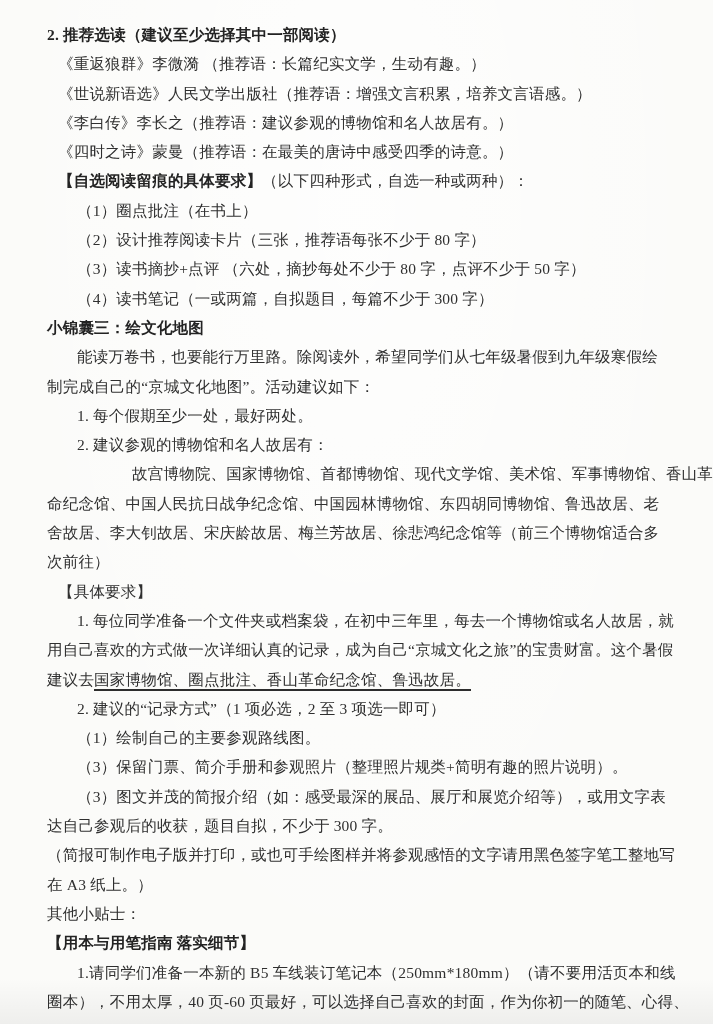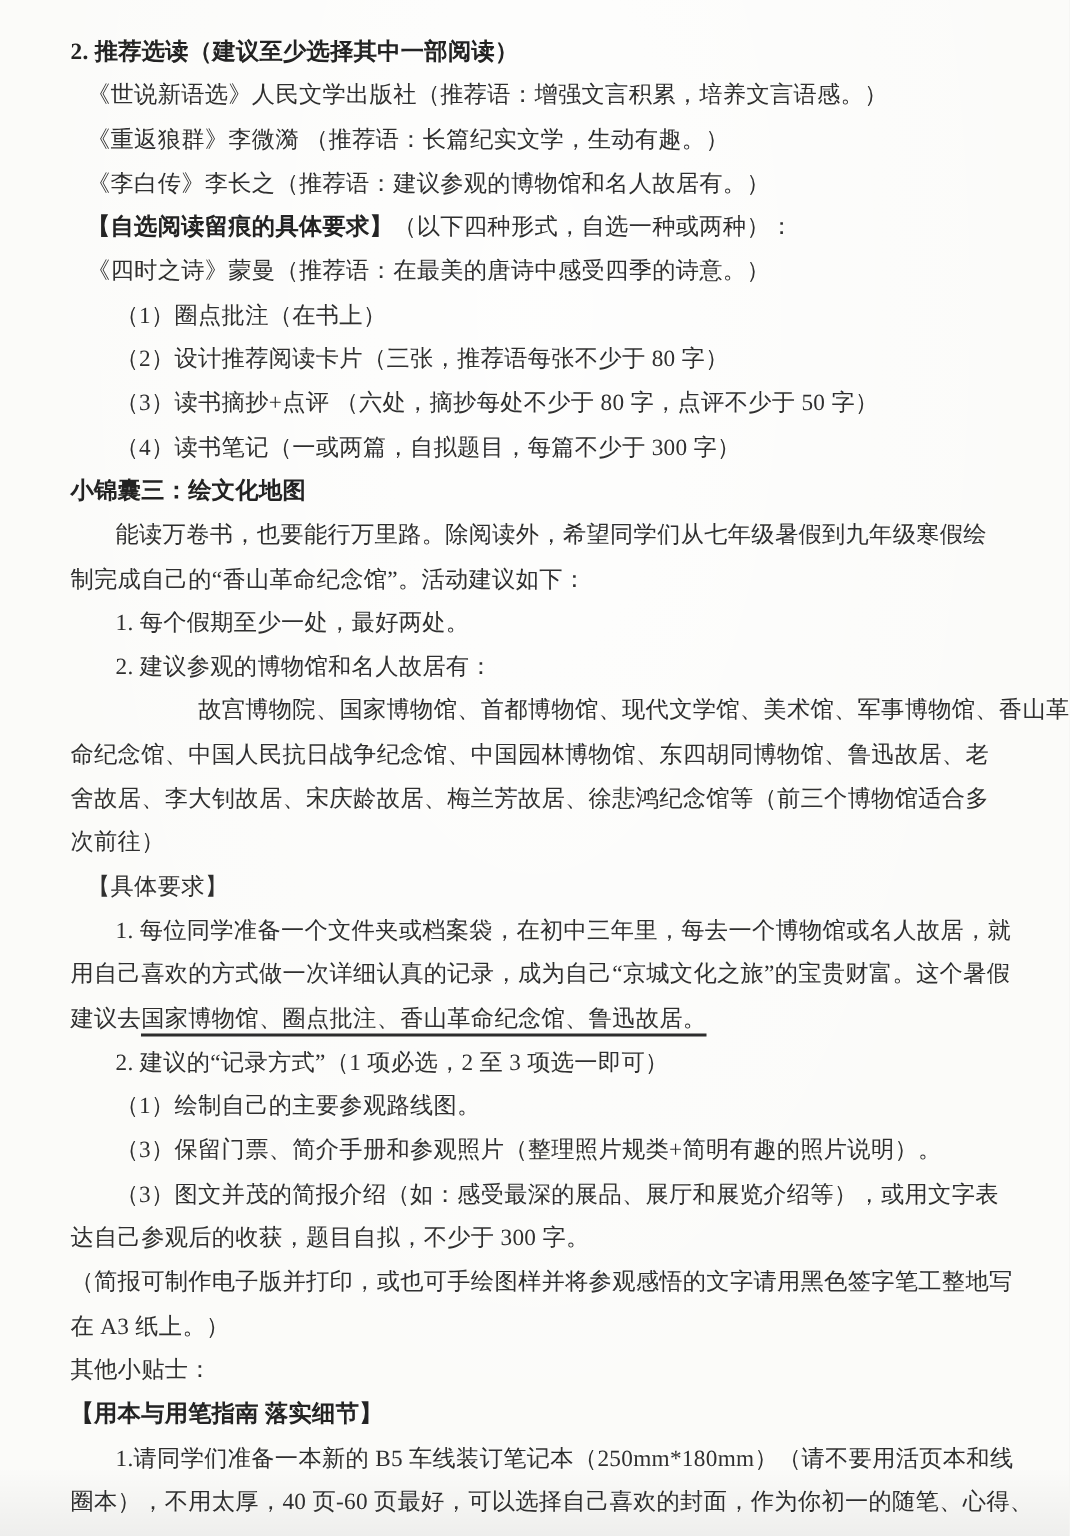--- a/index.html
+++ b/index.html
@@ -35,36 +35,36 @@
   .u{border-bottom:2px solid #2d2d2d;padding-bottom:1px;}
 </style>
 </head>
 <body>
 
 <div class="page">
   <div class="doc">
 
     <div class="ln ia b">2. 推荐选读（建议至少选择其中一部阅读）</div>
 
+    <div class="ln ib">《重返狼群》李微漪 （推荐语：长篇纪实文学，生动有趣。）</div>
     <div class="ln ib">《世说新语选》人民文学出版社（推荐语：增强文言积累，培养文言语感。）</div>
-    <div class="ln ib">《重返狼群》李微漪 （推荐语：长篇纪实文学，生动有趣。）</div>
     <div class="ln ib">《李白传》李长之（推荐语：建议参观的博物馆和名人故居有。）</div>
+    <div class="ln ib">《四时之诗》蒙曼（推荐语：在最美的唐诗中感受四季的诗意。）</div>
+
     <div class="ln ib"><span class="b">【自选阅读留痕的具体要求】</span><span>（以下四种形式，自选一种或两种）：</span></div>
-
-    <div class="ln ib">《四时之诗》蒙曼（推荐语：在最美的唐诗中感受四季的诗意。）</div>
 
     <div class="ln ic">（1）圈点批注（在书上）</div>
     <div class="ln ic">（2）设计推荐阅读卡片（三张，推荐语每张不少于 80 字）</div>
     <div class="ln ic">（3）读书摘抄+点评 （六处，摘抄每处不少于 80 字，点评不少于 50 字）</div>
     <div class="ln ic">（4）读书笔记（一或两篇，自拟题目，每篇不少于 300 字）</div>
 
     <div class="ln ia b">小锦囊三：绘文化地图</div>
 
     <div class="ln ic">能读万卷书，也要能行万里路。除阅读外，希望同学们从七年级暑假到九年级寒假绘</div>
-    <div class="ln ia">制完成自己的“香山革命纪念馆”。活动建议如下：</div>
+    <div class="ln ia">制完成自己的“京城文化地图”。活动建议如下：</div>
 
     <div class="ln ic">1. 每个假期至少一处，最好两处。</div>
     <div class="ln ic">2. 建议参观的博物馆和名人故居有：</div>
 
     <div class="ln id">故宫博物院、国家博物馆、首都博物馆、现代文学馆、美术馆、军事博物馆、香山革</div>
     <div class="ln ia">命纪念馆、中国人民抗日战争纪念馆、中国园林博物馆、东四胡同博物馆、鲁迅故居、老</div>
     <div class="ln ia">舍故居、李大钊故居、宋庆龄故居、梅兰芳故居、徐悲鸿纪念馆等（前三个博物馆适合多</div>
     <div class="ln ia">次前往）</div>
 
     <div class="ln ib">【具体要求】</div>

